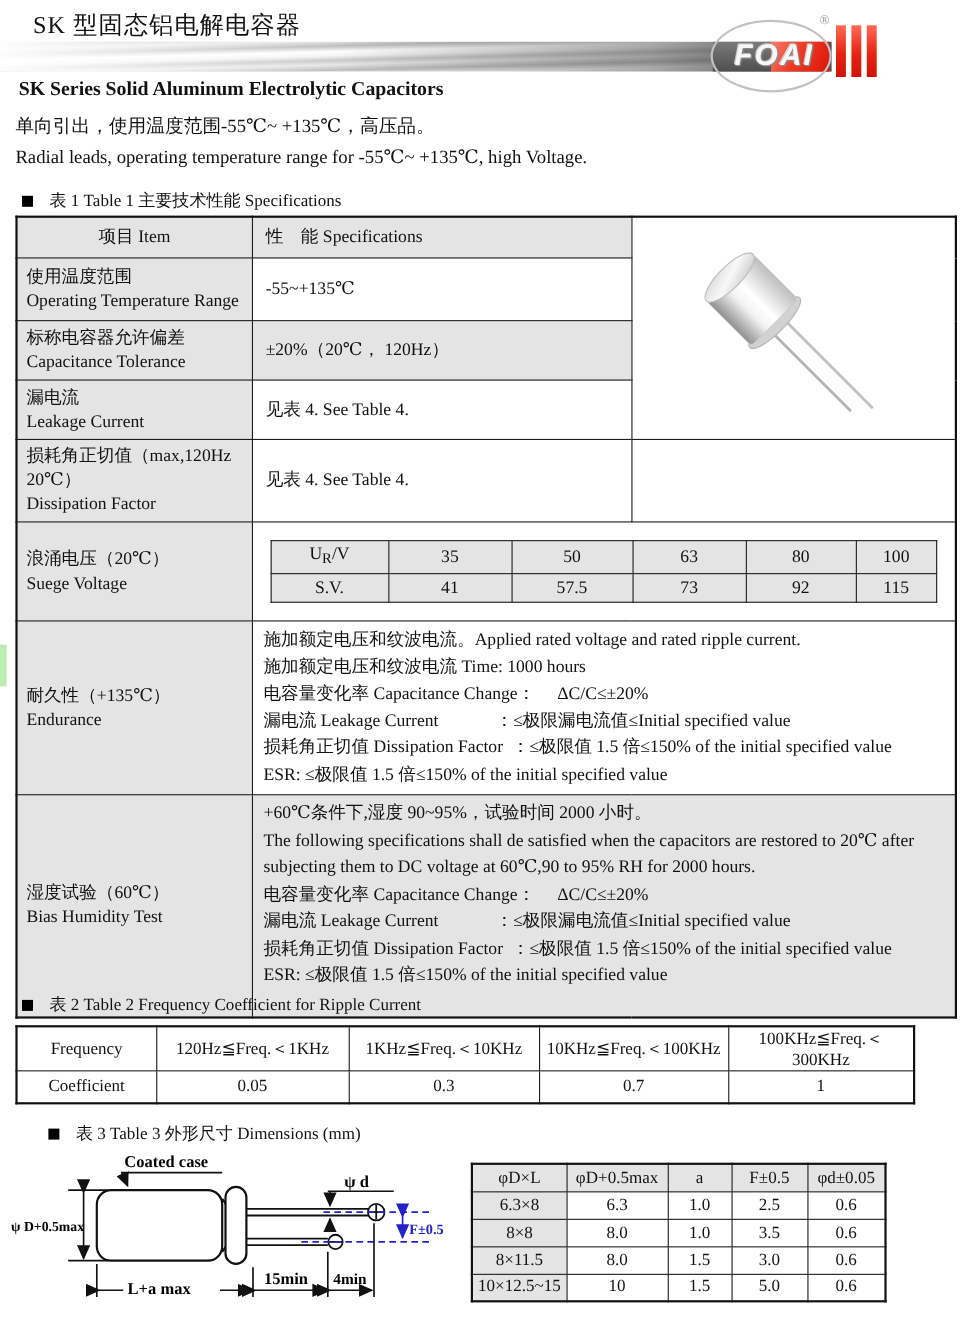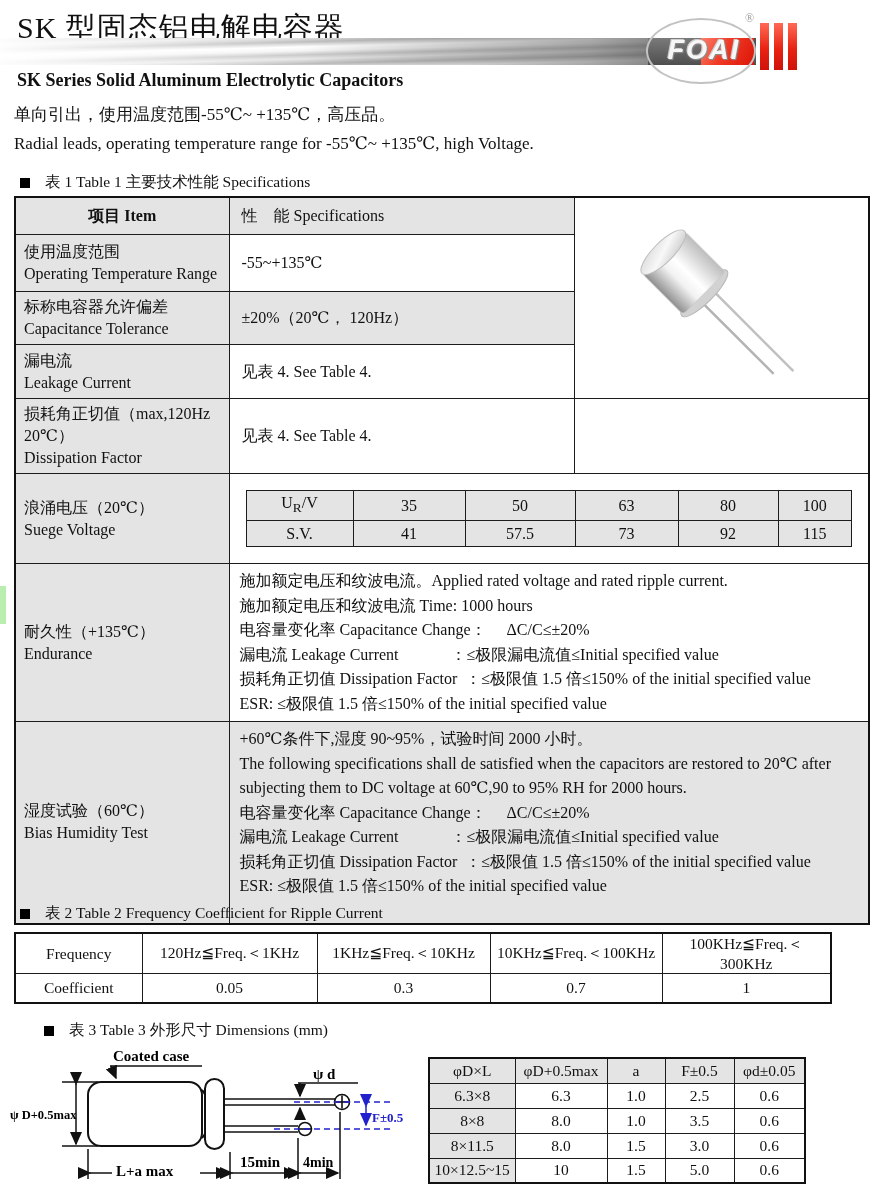--- a/index.html
+++ b/index.html
@@ -2,21 +2,21 @@
 <html><head>
 <meta charset="utf-8">
 <style>
   * { margin:0; padding:0; box-sizing:border-box; }
   body { background:#fff; }
   #page { position:relative; width:880px; height:1200px; background:#ffffff;
           font-family:"Liberation Serif","DejaVu Serif",serif; color:#111; overflow:hidden; }
   .abs { position:absolute; }
 
   
-  .title-cn { left:17px; top:8px; font-size:30px; letter-spacing:1px;text-align:center; }
+  .title-cn { left:30px; top:8px; font-size:22px; letter-spacing:1px;text-align:center; }
   .grad-bar { left:0; top:38px; width:756px; height:27px;
     background-image:
       linear-gradient(to right, rgba(255,255,255,.95), rgba(255,255,255,0) 40%, rgba(70,70,70,.45) 78%, rgba(45,45,45,.8)),
       repeating-linear-gradient(-1.5deg, #c9c9c9 0px, #f4f4f4 4px, #ffffff 8px, #bfbfbf 13px, #e8e8e8 18px, #c9c9c9 22px);
   }
   .logo-red-half { left:701px; top:38px; width:53px; height:27px;
       background:linear-gradient(120deg,#ff7d6a 0%,#ef3a25 45%,#dd1508 100%); }
   .logo-dark-half { left:648px; top:38px; width:53px; height:27px;
       background:linear-gradient(to bottom,#7a7a7a,#4f4f4f); }
   .logo-ellipse { left:646px; top:18px; width:110px; height:66px; border:2px solid #c2c2c2;
@@ -42,21 +42,21 @@
 
   
   table { border-collapse:collapse; table-layout:fixed; }
   td { border:1px solid #1c1c1c; font-size:16px; }
   .gray { background:#e4e4e4; }
 
   
   .t1 { left:14px; top:196px; width:854px; height:684px; border:2px solid #111; }
   .t1 td { padding:4px 8px; vertical-align:middle; line-height:22px; }
   .t1 .c-item { text-align:left; }
-  .t1 .c-head-item { text-align:center;font-weight:bold; }
+  .t1 .c-head-item { text-align:center; }
   .t1 .c-spec { padding-left:12px;margin-left:27px; }
   .t1 .photo-cell { padding:0; vertical-align:top; background:#fff; }
   .t1 .sub-wrap { padding:16px !important; vertical-align:top; }
   .subtbl { width:100%; }
   .subtbl td { text-align:center; background:#e4e4e4; padding:0; }
   .speclines { padding:5px 10px !important; vertical-align:top !important; }
   .specline { white-space:pre-wrap; line-height:24.5px; font-size:16px; }
 
   
   .t2 { left:14px; top:932px; width:818px; border:2px solid #111; }

